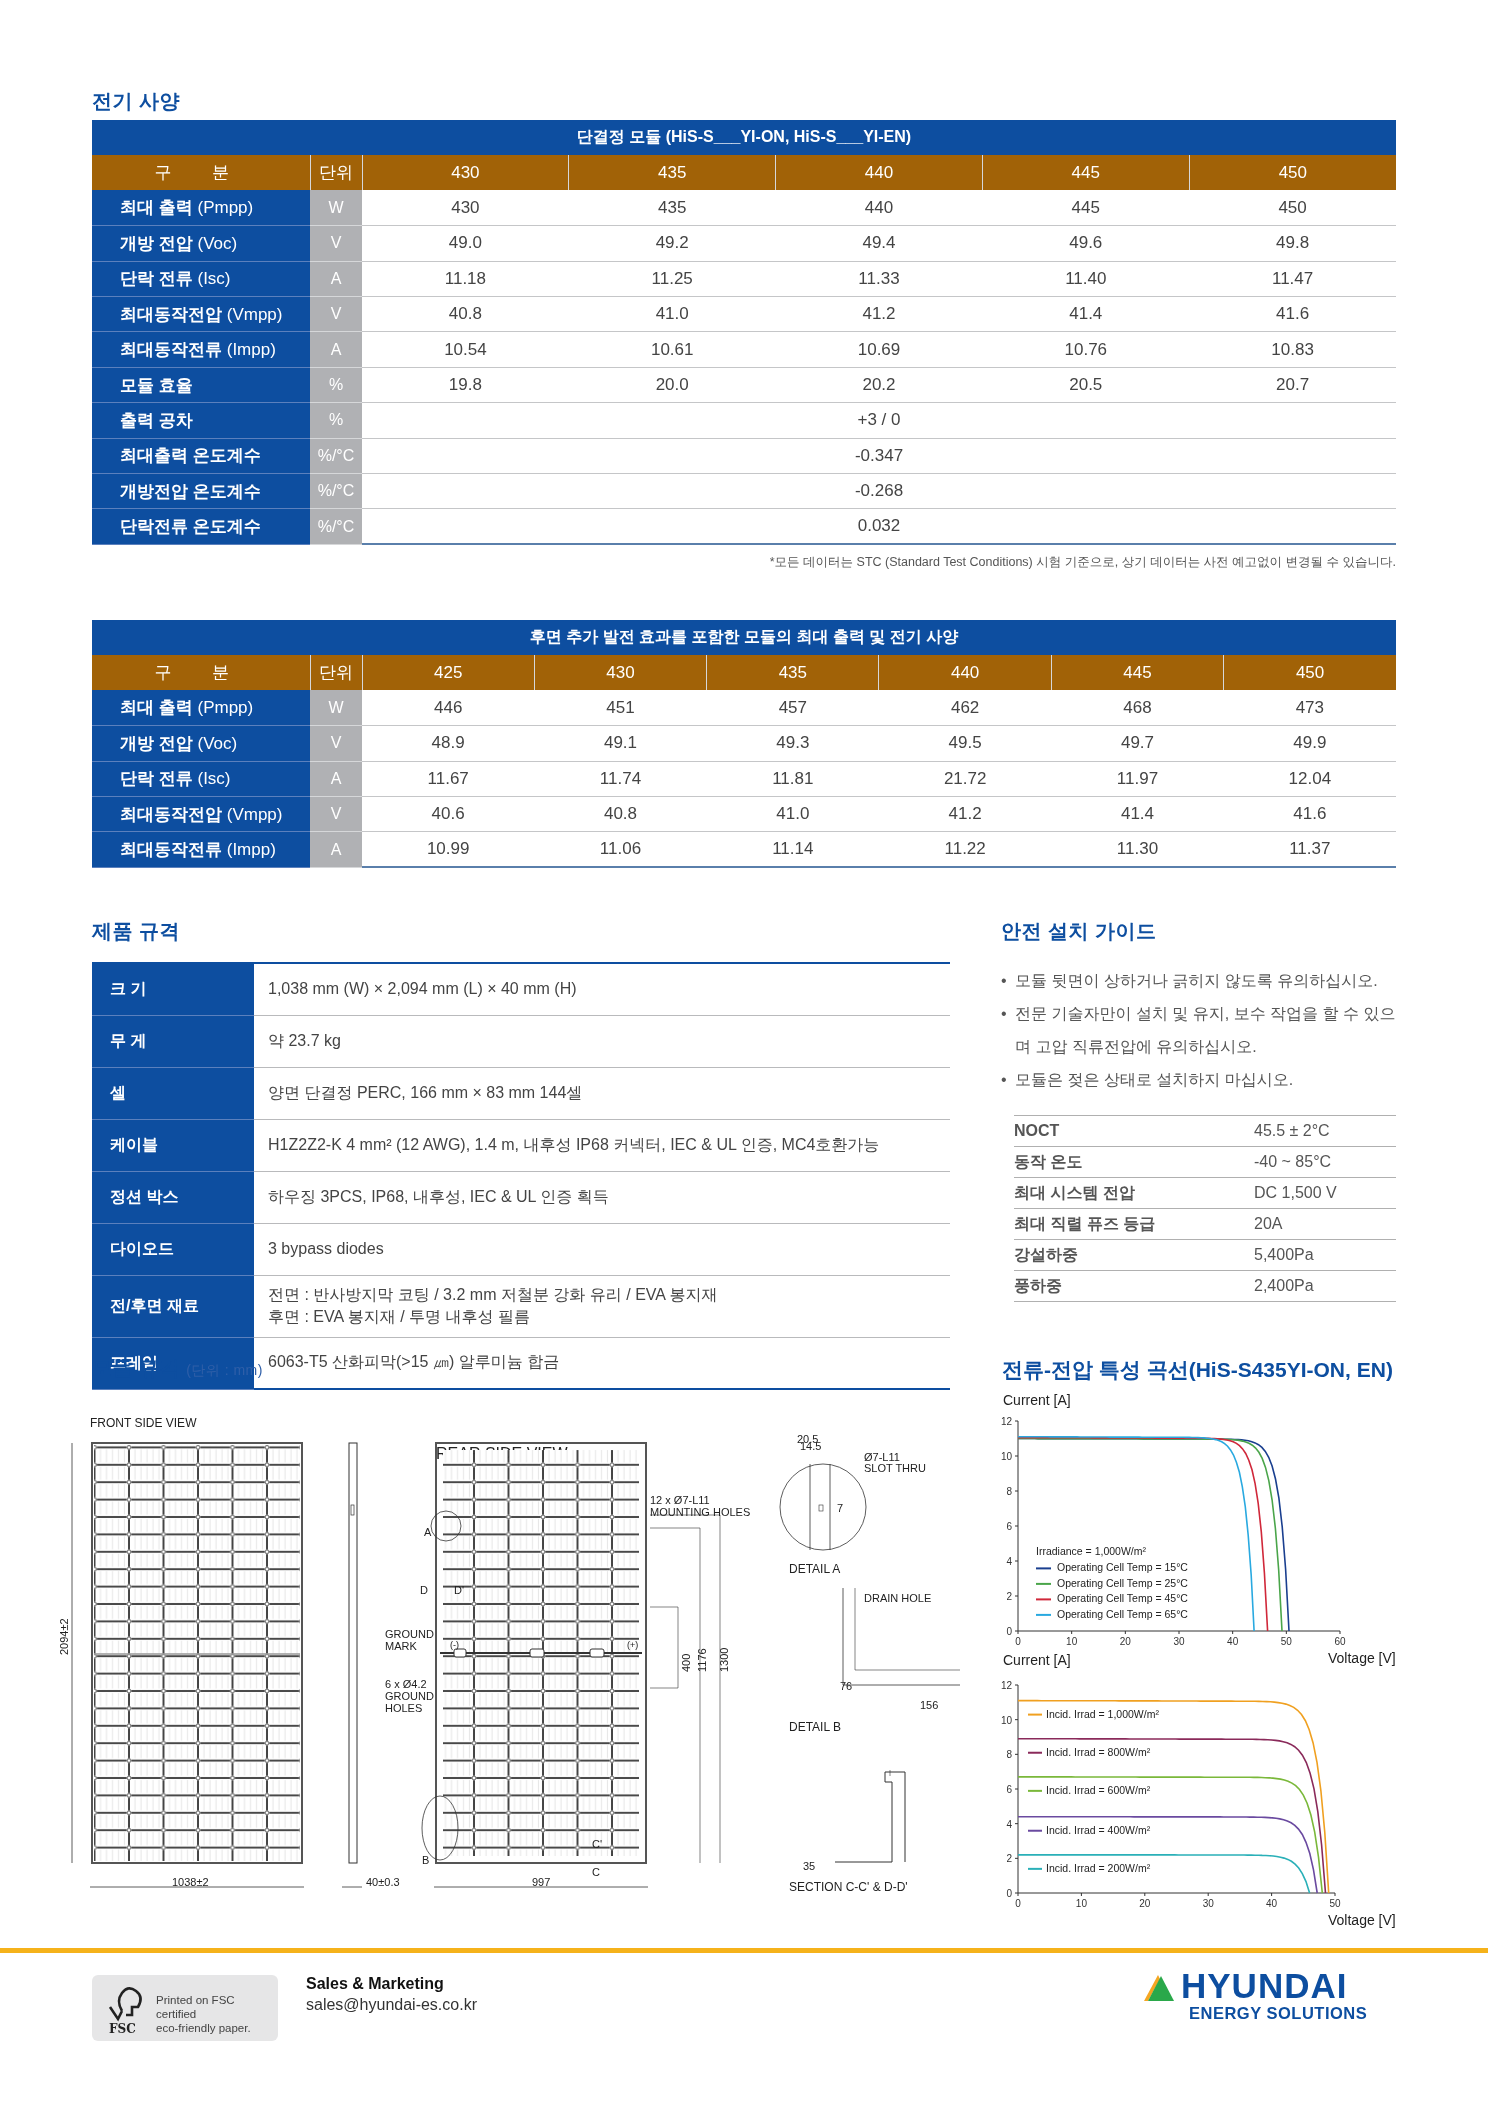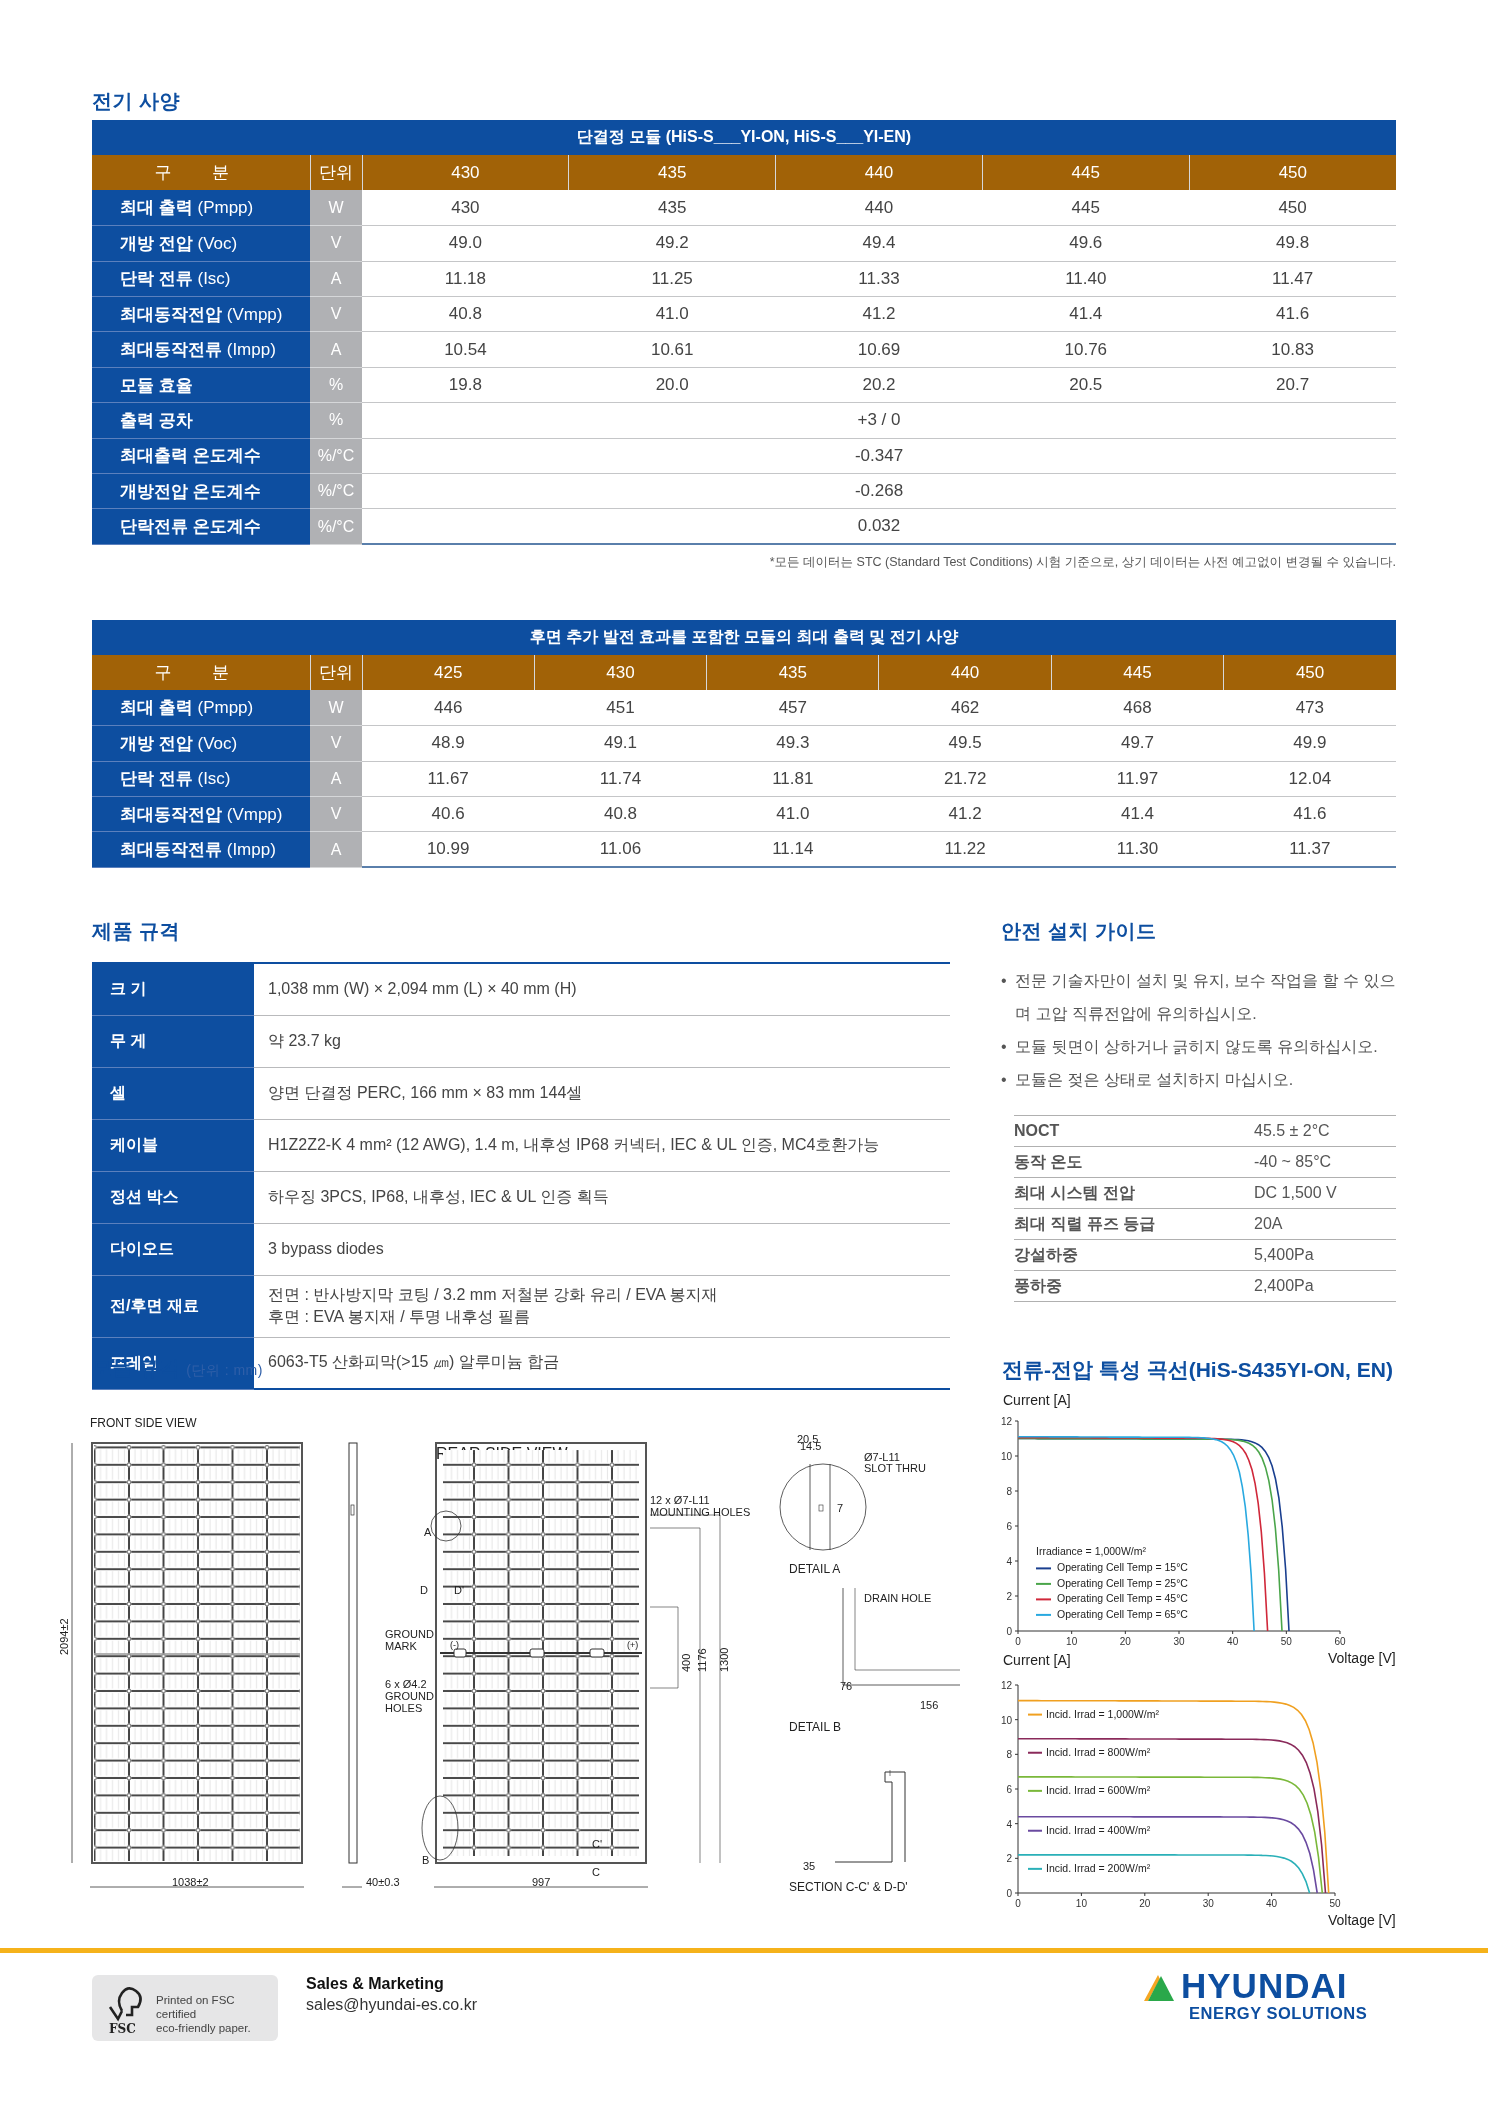--- a/index.html
+++ b/index.html
@@ -279,22 +279,22 @@
         <td class="lab">프레임</td>
       <td class="val">
           <div>6063-T5 산화피막(&gt;15 ㎛) 알루미늄 합금</div>
         </td>
       </tr>
     </tbody>
 </table>
 
 <div class="sec-title" style="left:1001px; top:918px;">안전 설치 가이드</div>
 <ul class="guide" style="left:1001px; top:964px; width:395px;">
+  <li>모듈 뒷면이 상하거나 긁히지 않도록 유의하십시오.</li>
   <li>전문 기술자만이 설치 및 유지, 보수 작업을 할 수 있으며 고압 직류전압에 유의하십시오.</li>
-  <li>모듈 뒷면이 상하거나 긁히지 않도록 유의하십시오.</li>
   <li>모듈은 젖은 상태로 설치하지 마십시오.</li>
 </ul>
 <table class="opt" style="left:1014px; top:1115px; width:382px;">
   <tbody id="opt-rows">
       <tr>
         <td class="k">NOCT</td>
       <td>45.5 ± 2°C</td>
       </tr>
       <tr>
         <td class="k">동작 온도</td>

